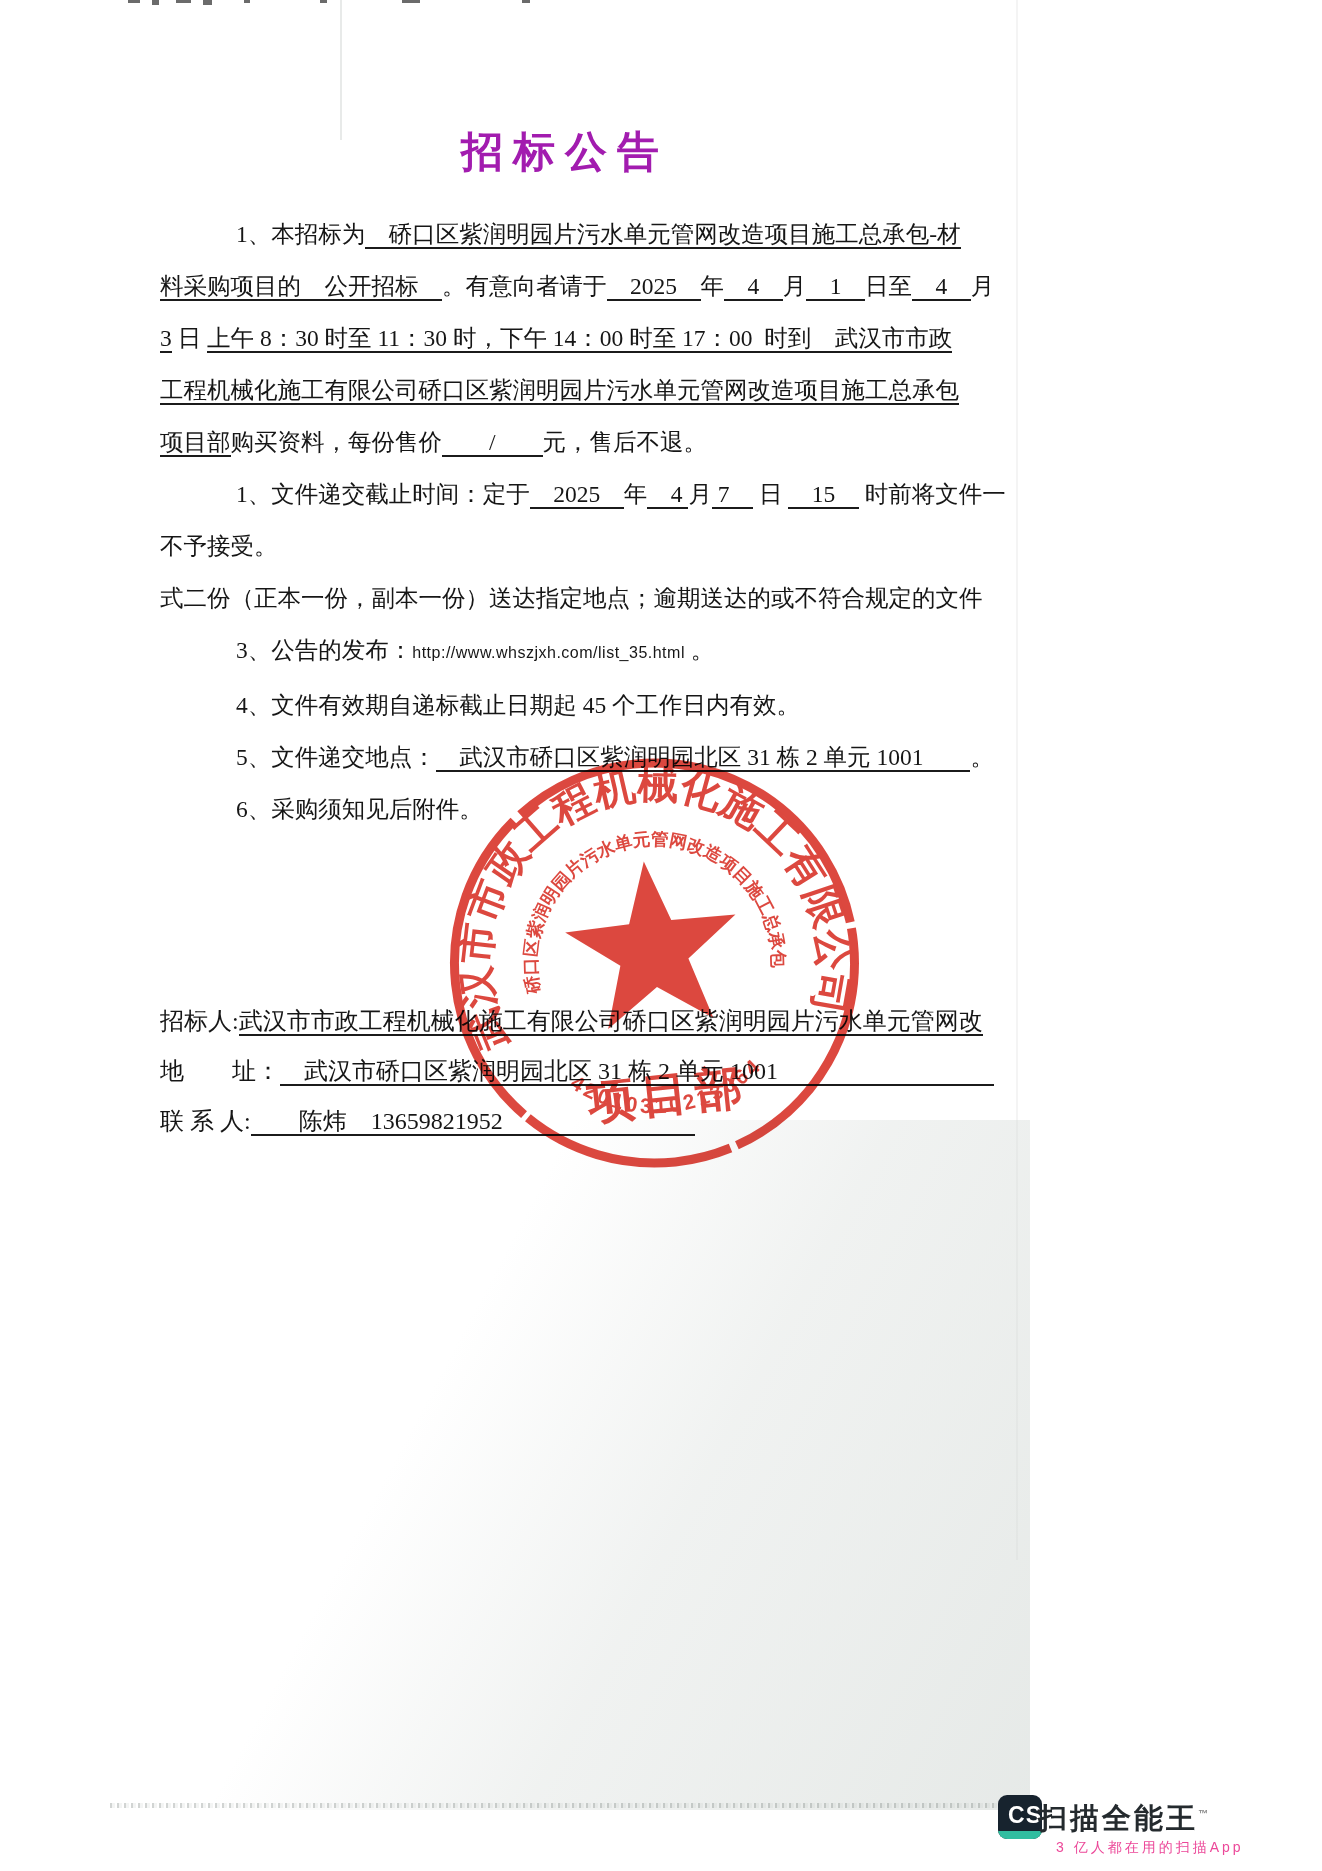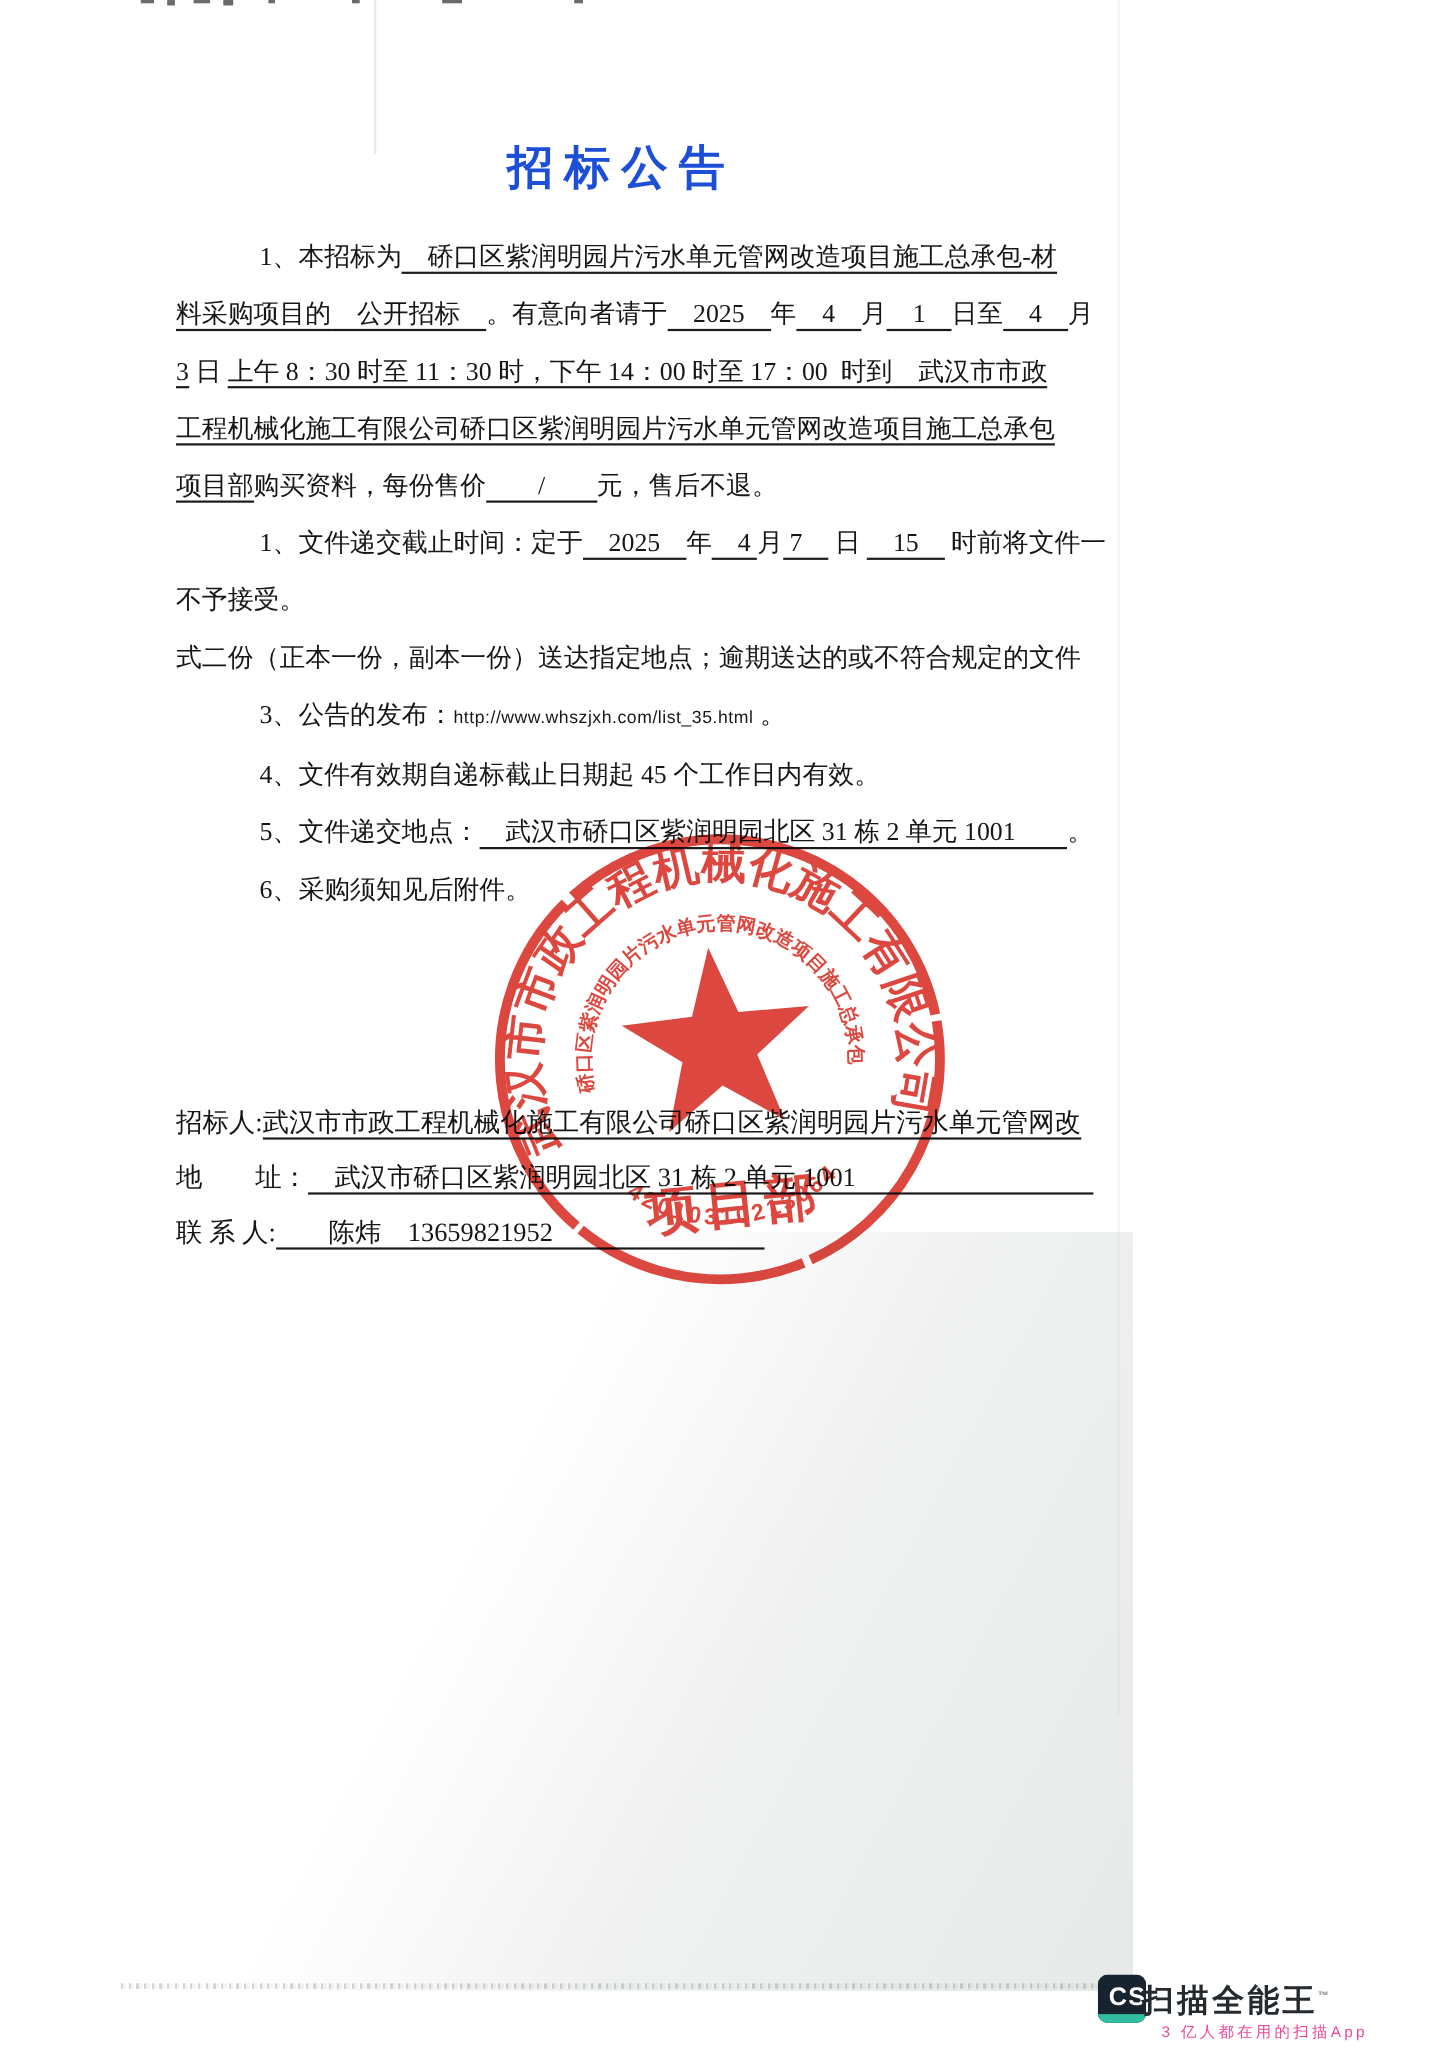--- a/index.html
+++ b/index.html
@@ -20,21 +20,21 @@
     pointer-events:none;
   }
   #scan-shadow::after{
     content:"";position:absolute;left:40px;right:10px;bottom:2px;height:5px;
     background:repeating-linear-gradient(90deg,rgba(90,100,95,.5) 0 2px,rgba(170,178,173,.25) 2px 5px,rgba(255,255,255,0) 5px 7px);
     opacity:.55;
   }
   #doc-title{
     position:absolute;left:160px;top:124px;width:810px;
     text-align:center;font-size:42px;font-weight:bold;letter-spacing:10px;
-    color:#1d4ed8;
+    color:#a21caf;
   }
   .lines{position:absolute;left:160px;width:860px;}
   #body-lines{top:208px;line-height:52px;font-size:23.5px;}
   #footer-lines{top:996px;line-height:50px;font-size:24px;}
   .doc-line{white-space:pre;height:inherit;}
   .doc-line span{white-space:pre;}
   .indent{padding-left:76px;}
   .u{border-bottom:2.2px solid #1b1b1b;padding-bottom:0;}
   .mono{font-family:Liberation Sans, sans-serif;font-size:16px;letter-spacing:.5px;}
   

